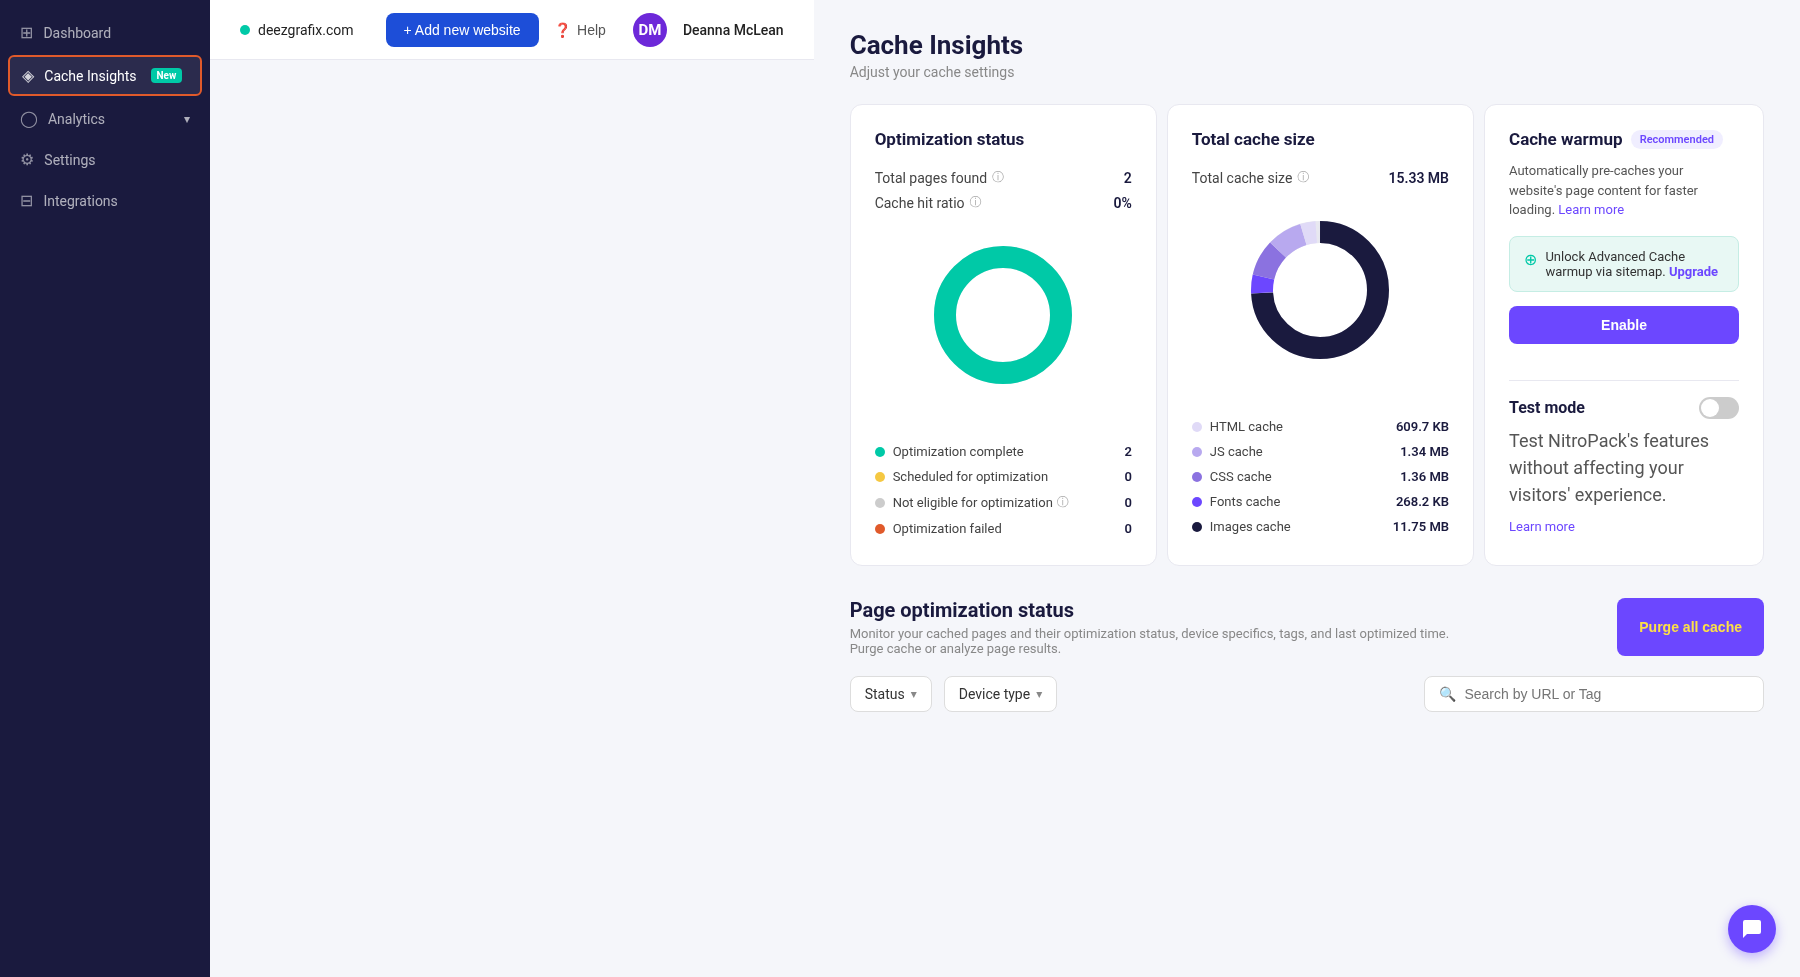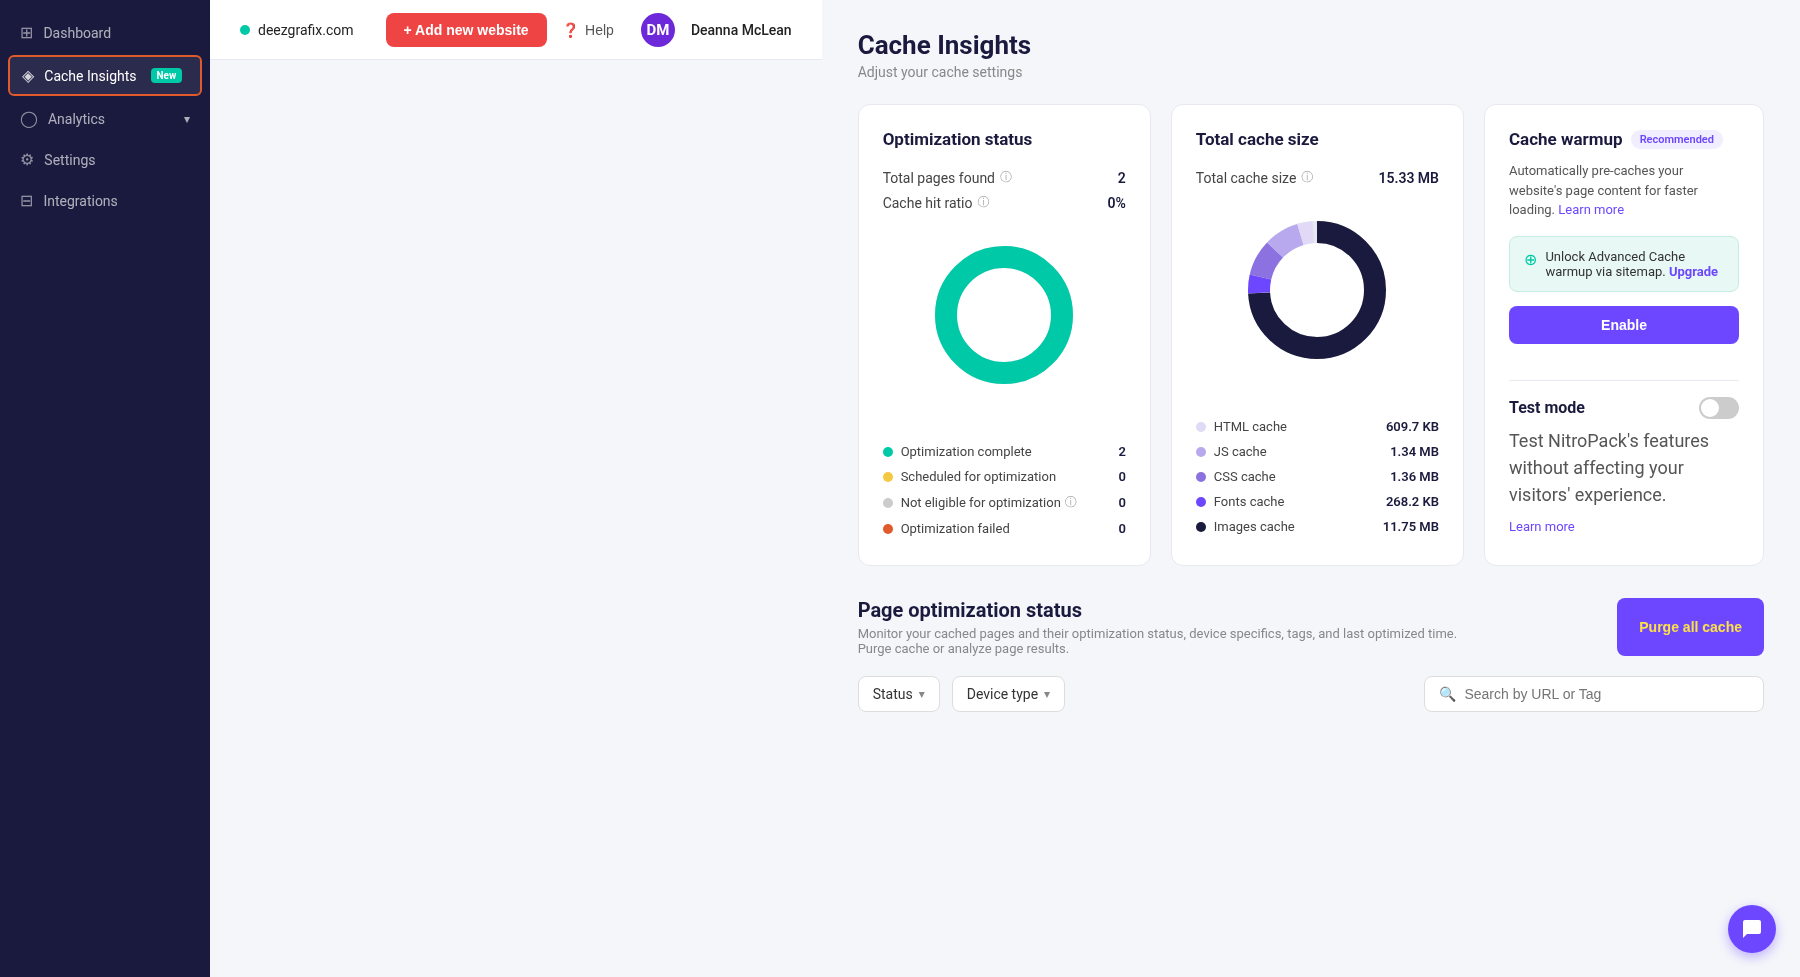--- a/index.html
+++ b/index.html
@@ -69,27 +69,27 @@
       padding: 0 30px;
       height: 60px;
       display: flex;
       align-items: center;
       gap: 16px;
     }
     .site-indicator { display: flex; align-items: center; gap: 8px; font-size: 14px; color: #222; }
     .site-dot { width: 10px; height: 10px; border-radius: 50%; background: #00c9a7; }
     .header-spacer { flex: 1; }
     .btn-add-website {
-      background: #ef4444;
+      background: #1d4ed8;
       color: #fff;
       border: none;
       padding: 9px 18px;
       border-radius: 8px;
       font-size: 14px;
-      font-weight: 700;
+      font-weight: 400;
       cursor: pointer;
       display: flex;
       align-items: center;
       gap: 6px;
     }
     .btn-help {
       background: none;
       border: none;
       color: #555;
       font-size: 14px;
@@ -116,21 +116,21 @@
     
     .content {
       flex: 1;
       overflow-y: auto;
       padding: 30px 36px 30px 36px;
     }
     .page-title { font-size: 26px; font-weight: 700; color: #1a1a3e; }
     .page-subtitle { font-size: 14px; color: #888; margin-top: 4px; margin-bottom: 24px; }
 
     
-    .cards-row { display: flex; gap: 20px; margin-bottom: 32px; }
+    .cards-row { display: flex; gap: 10px; margin-bottom: 32px; }
     .card {
       background: #fff;
       border-radius: 12px;
       padding: 24px;
       border: 1px solid #e8e8f0;
     }
     .card-optimization { flex: 1; }
     .card-cache-size { flex: 1; }
     .card-warmup { width: 280px; min-width: 280px; }
 

